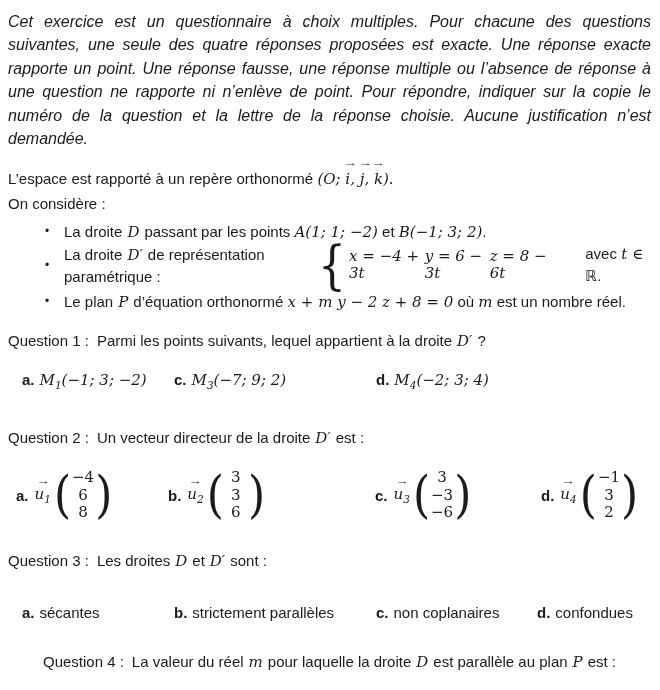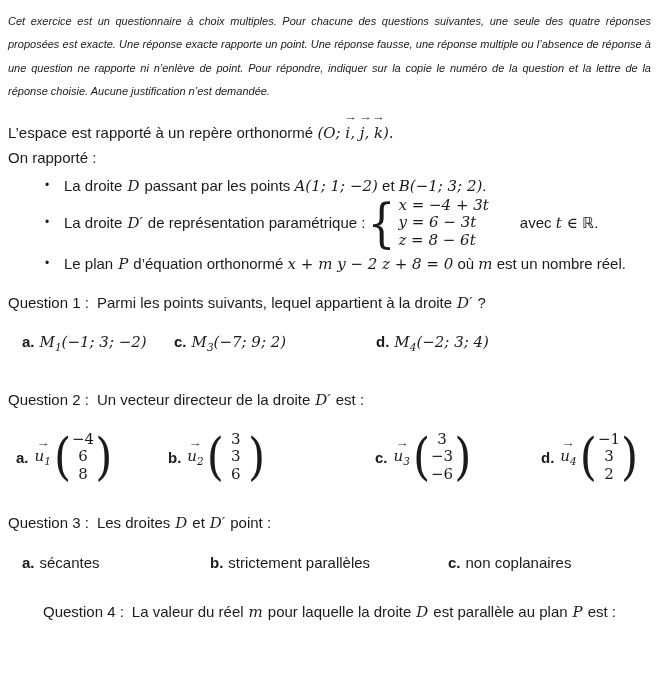--- a/index.html
+++ b/index.html
@@ -11,21 +11,21 @@
     font-family: "Liberation Sans", "DejaVu Sans", sans-serif;
     font-size: 15px;
     padding: 10px 9px 0 8px;
     overflow: hidden;
   }
   .intro {
     margin: 0;
     font-style: italic;
     text-align: justify;
     line-height: 23.4px;
-    font-size: 11px;
+    font-size: 16px;
   }
   .line { line-height: 24px; }
   .frame-line { margin: 17px 0 0; }
   .consider-line { margin: 1px 0 0; }
   .math {
     font-family: "DejaVu Serif", "DejaVu Sans", serif;
     font-style: italic;
   }
   .mvar { margin: 0 5px; }
   .cal {
@@ -48,32 +48,32 @@
   .bullet-list { margin: 5px 0 0; padding: 0; }
   .bullet-item { display: flex; align-items: flex-start; padding-left: 37px; line-height: 21px; }
   .bullet-item + .bullet-item { margin-top: 4px; }
   .bullet-marker { width: 19px; flex: 0 0 auto; font-size: 12px; }
   .bullet-sys { align-items: center; margin-top: 0 !important; }
   .sys-brace {
     font-family: "DejaVu Serif", serif;
     font-size: 44px; line-height: 1; font-weight: 400;
     margin: 0 3px 0 2px; transform: scaleY(1.18);
   }
-  .eqcol { display: flex; flex-direction: column; }
+  .eqcol { display: flex; flex-direction: row; }
   .eqcol .math { line-height: 17.5px; }
   .avec { margin-left: 31px; }
   
   .qhead { line-height: 22px; }
   .qlabel { font-weight: normal; margin-right: 8px; }
   .q1h { margin-top: 17px; }
   .q1a { margin-top: 17px; }
   .q2h { margin-top: 31px; }
   .q2a { margin-top: 3px; }
   .q3h { margin-top: 24px; }
-  .q3a { margin-top: 18px; gap: 36px; }
+  .q3a { margin-top: 30px; }
   .q4h { margin-top: 28px; text-align: center; }
   .q4a { margin-top: 18px; }
   .answers {
     display: grid;
     grid-template-columns: 152px 202px 161px 1fr;
     padding-left: 14px;
     line-height: 21px;
   }
   .akey { font-weight: bold; margin-right: 5px; }
   .vanswers {
@@ -95,21 +95,21 @@
 </style>
 </head>
 <body>
 
 <div class="page">
 
   <p class="intro">Cet exercice est un questionnaire à choix multiples. Pour chacune des questions suivantes, une seule des quatre réponses proposées est exacte. Une réponse exacte rapporte un point. Une réponse fausse, une réponse multiple ou l’absence de réponse à une question ne rapporte ni n’enlève de point. Pour répondre, indiquer sur la copie le numéro de la question et la lettre de la réponse choisie. Aucune justification n’est demandée.</p>
 
   <p class="line frame-line"><span>L’espace est rapporté à un repère orthonormé </span><span class="math">(O; </span><span class="vecwrap"><span class="vecarrow">→</span><span class="math">i</span></span><span class="math">, </span><span class="vecwrap"><span class="vecarrow">→</span><span class="math">j</span></span><span class="math">, </span><span class="vecwrap"><span class="vecarrow">→</span><span class="math">k</span></span><span class="math">).</span></p>
 
-  <p class="line consider-line">On rapporté :</p>
+  <p class="line consider-line">On considère :</p>
 
   <div class="bullet-list">
 
     <div class="bullet-item">
       <span class="bullet-marker">•</span>
       <span class="btext"><span>La droite</span><span class="cal">D</span><span>passant par les points </span><span class="math">A(1; 1; −2)</span><span> et </span><span class="math">B(−1; 3; 2)</span><span>.</span></span>
     </div>
 
     <div class="bullet-item bullet-sys">
       <span class="bullet-marker">•</span>
@@ -183,25 +183,26 @@
             <span>−1</span>
             <span>3</span>
             <span>2</span>
           </span>
           <span class="vparen">)</span>
         </span>
     </div>
   </div>
 
   <div class="qblock">
-    <p class="qhead q3h"><span class="qlabel">Question 3 :</span><span>Les droites</span><span class="cal">D</span><span>et</span><span class="cal">D′</span><span>point :</span></p>
+    <p class="qhead q3h"><span class="qlabel">Question 3 :</span><span>Les droites</span><span class="cal">D</span><span>et</span><span class="cal">D′</span><span>sont :</span></p>
     <div class="answers q3a">
       <span class="ans"><span class="akey">a.</span><span>sécantes</span></span>
       <span class="ans"><span class="akey">b.</span><span>strictement parallèles</span></span>
       <span class="ans"><span class="akey">c.</span><span>non coplanaires</span></span>
+      <span class="ans"><span class="akey">d.</span><span>confondues</span></span>
     </div>
   </div>
 
   <div class="qblock">
     <p class="qhead q4h"><span class="qlabel">Question 4 :</span><span>La valeur du réel</span><span class="math mvar">m</span><span>pour laquelle la droite</span><span class="cal">D</span><span>est parallèle au plan</span><span class="cal">P</span><span>est :</span></p>
   </div>
 
 </div>
 
 </body></html>

